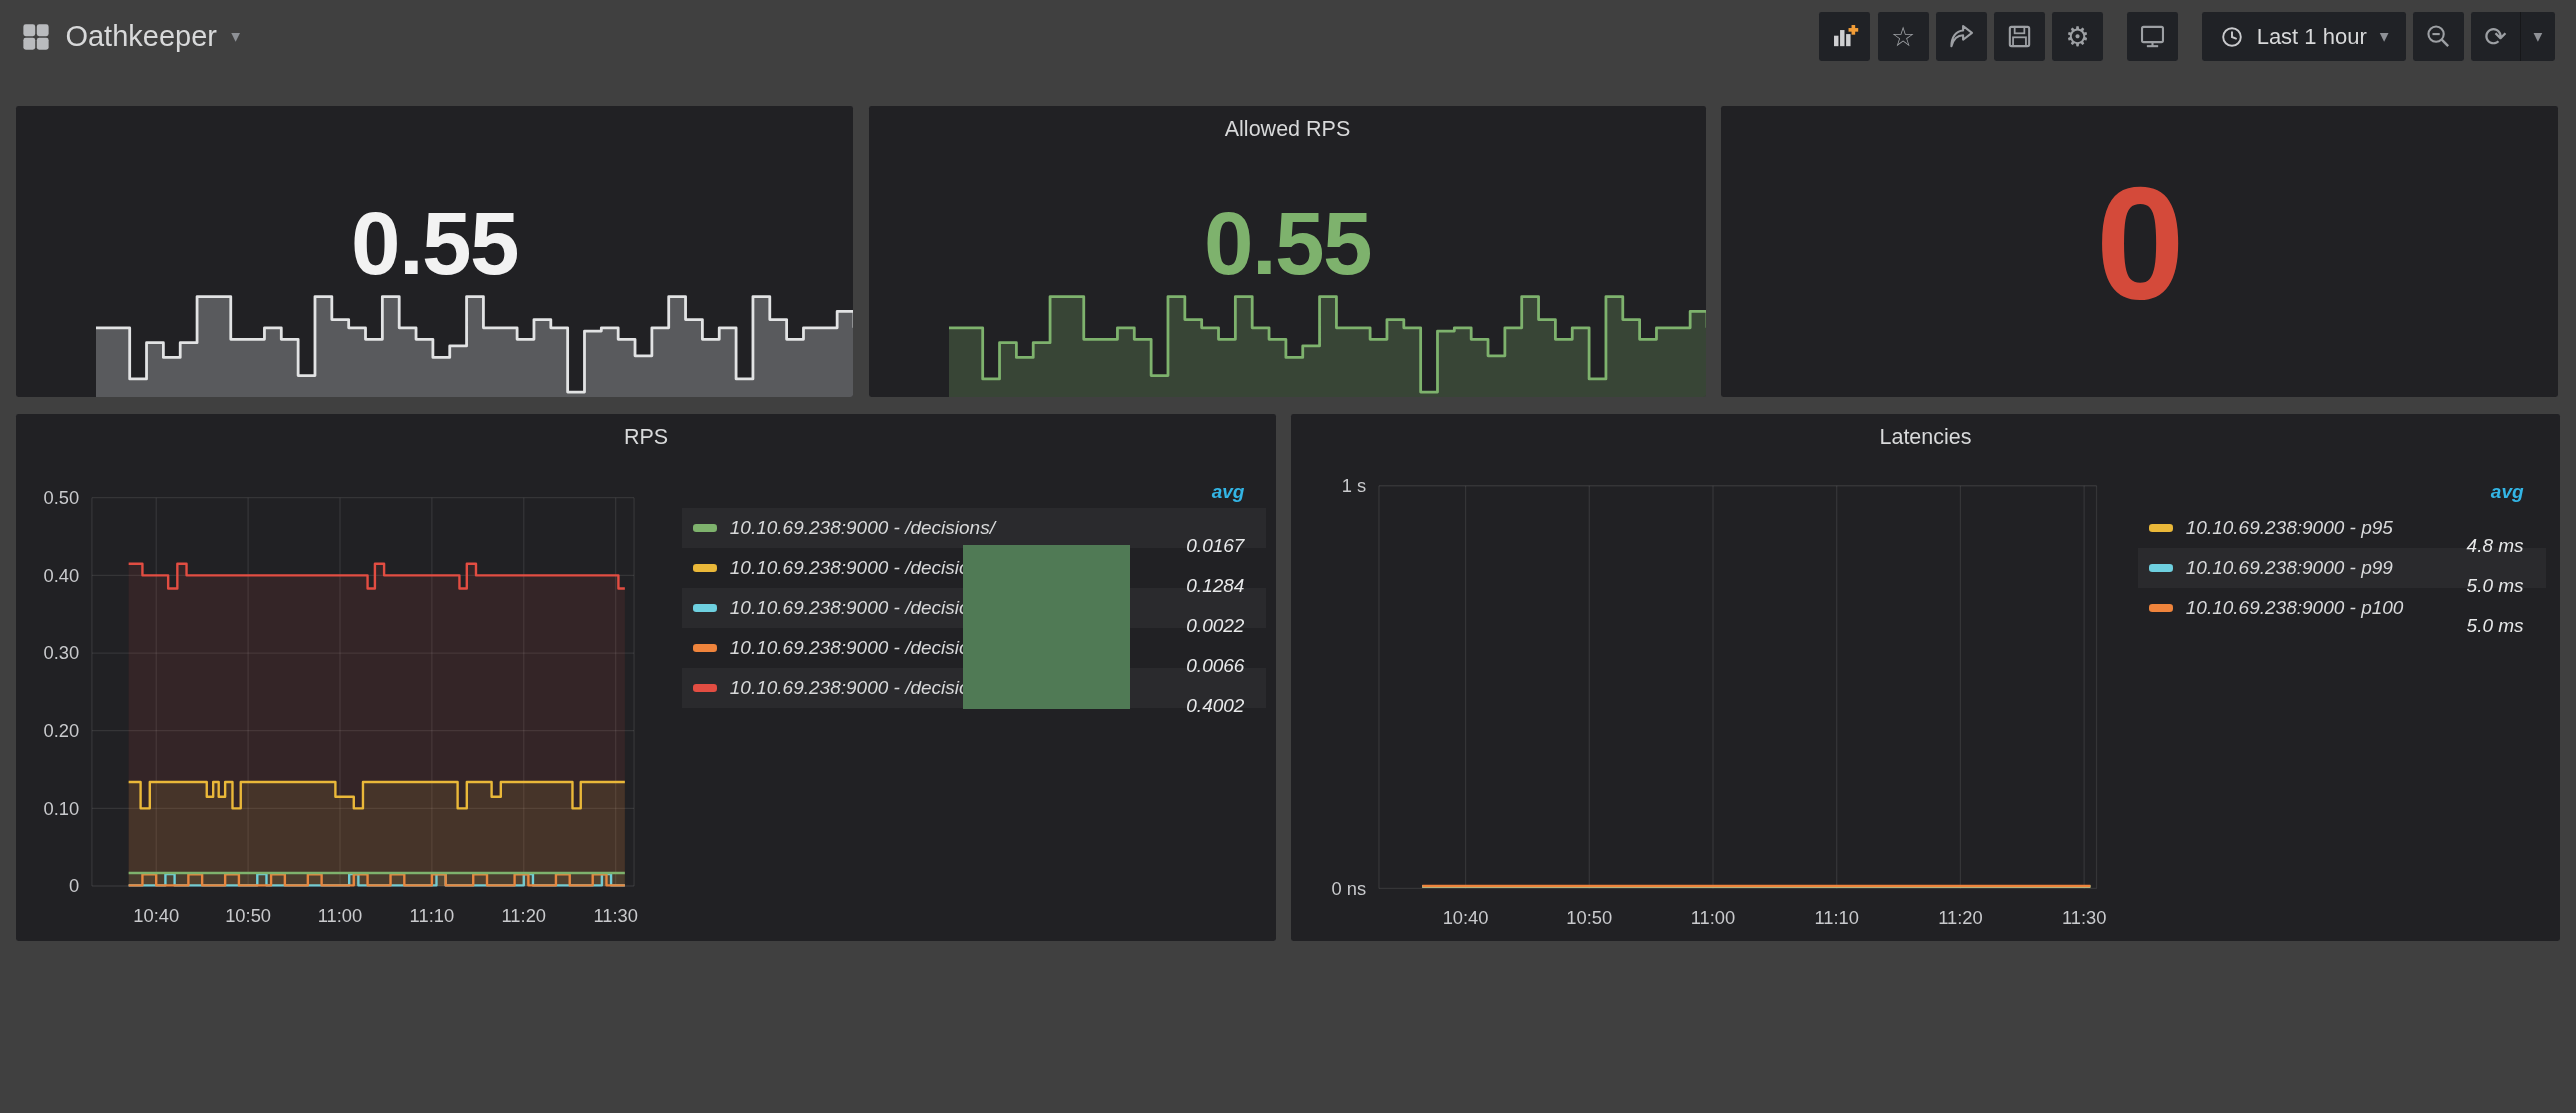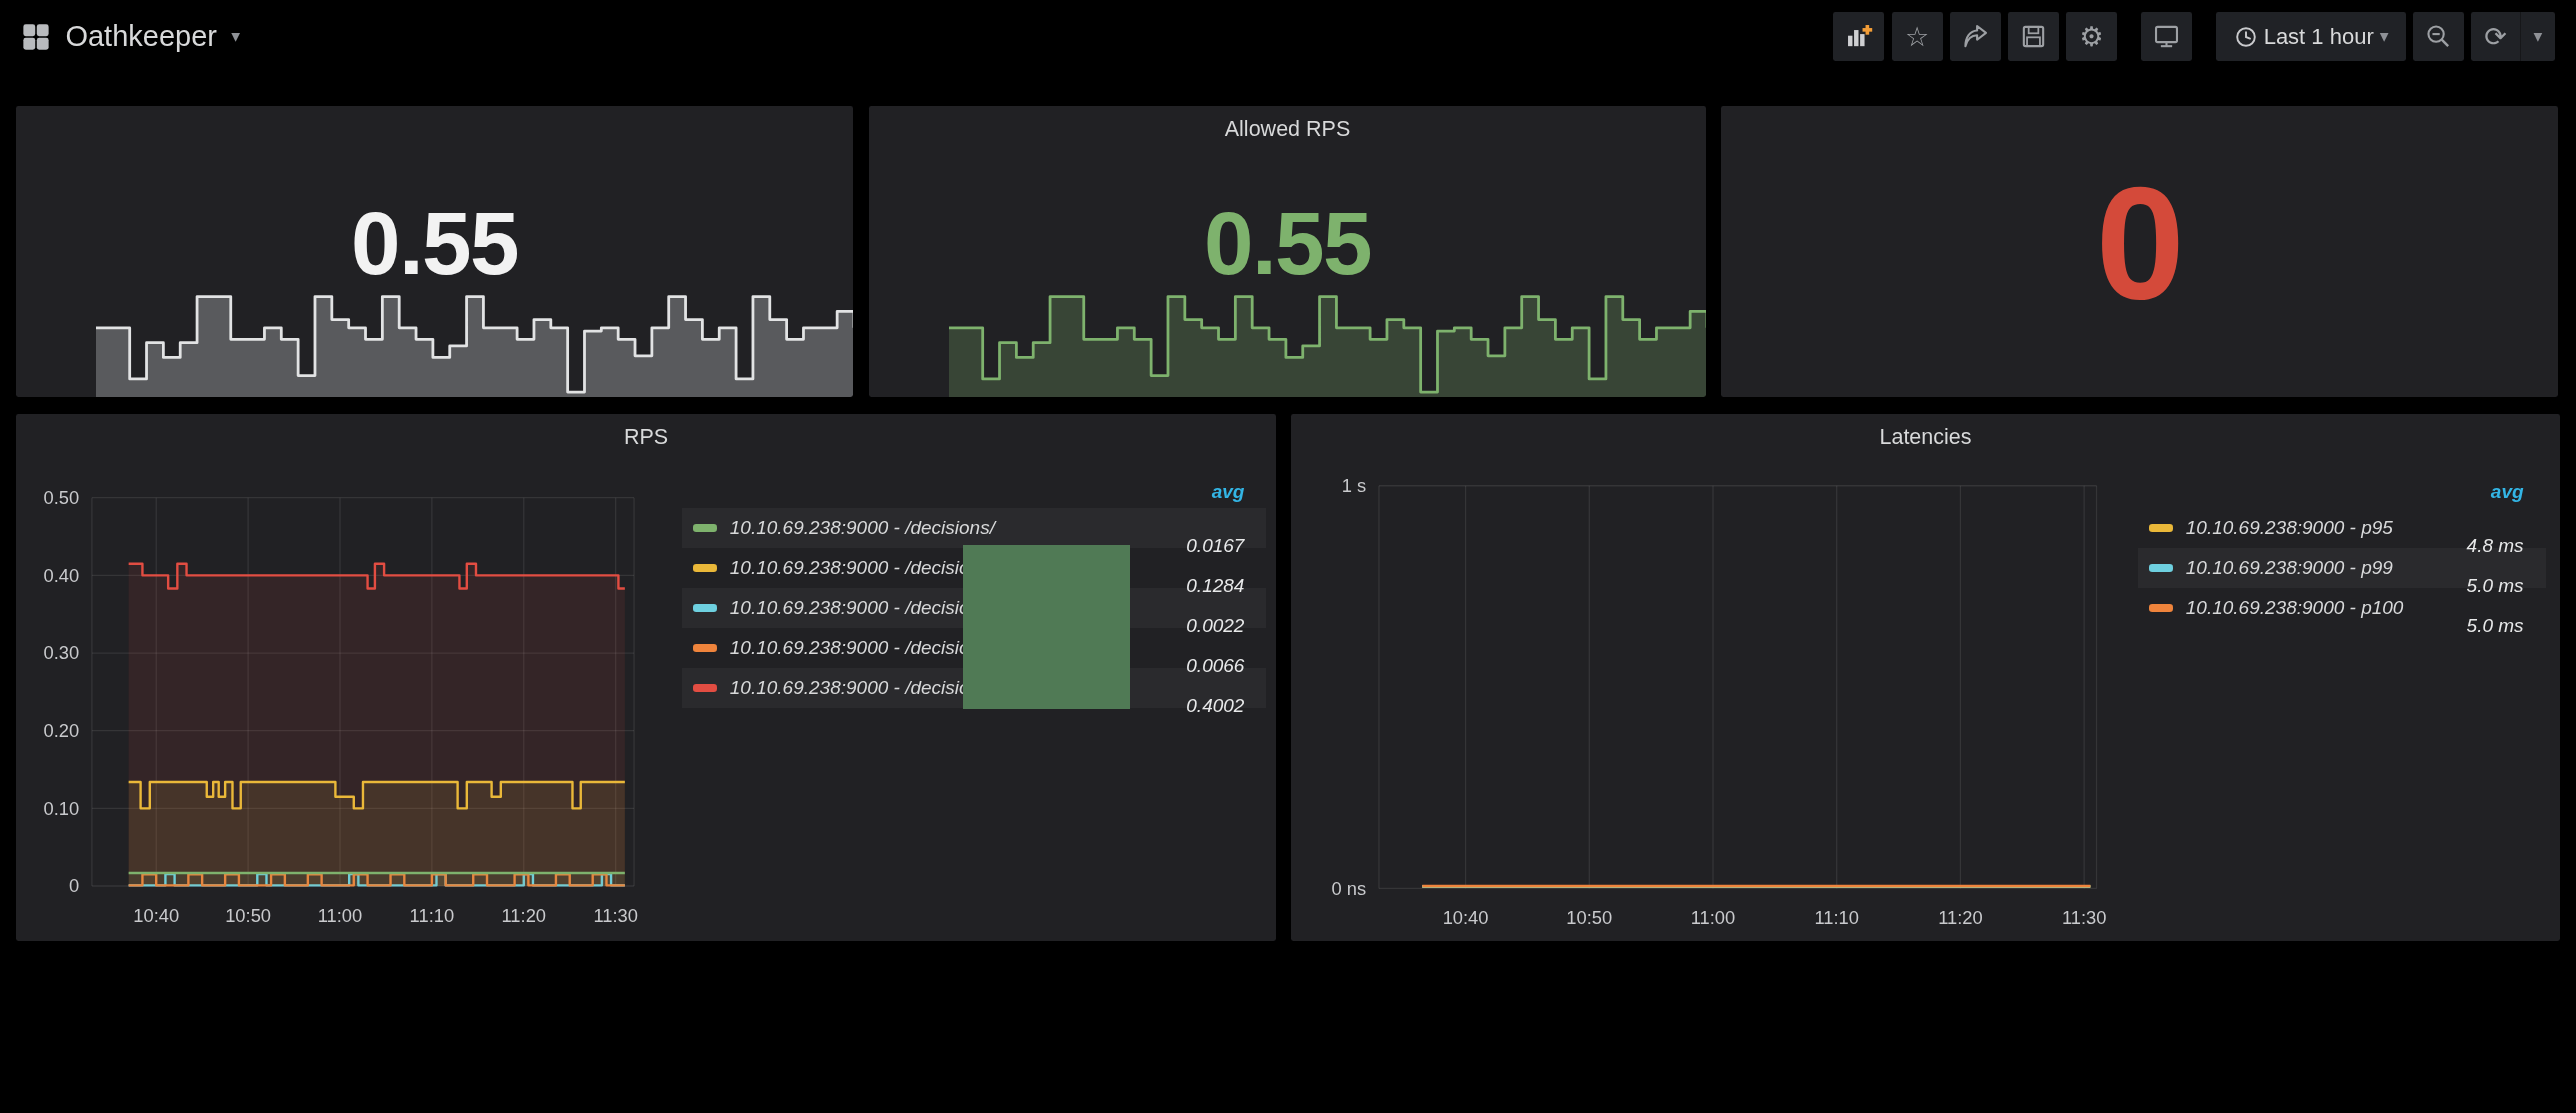--- a/index.html
+++ b/index.html
@@ -1,28 +1,28 @@
 <!DOCTYPE html>
 <html style="font-size:12.8px"><head>
 <meta charset="utf-8">
 <style>
   html,body{margin:0;padding:0;background:#161719;}
   body{width:2576px;height:1113px;overflow:hidden;font-family:"Liberation Sans",sans-serif;}
-  .app{position:relative;width:2576px;height:1113px;background:#000000;}
+  .app{position:relative;width:2576px;height:1113px;background:#404040;}
 
   
   .navbar{position:absolute;left:0;top:0;right:0;height:73px;display:flex;align-items:center;justify-content:space-between;padding:0 21px;box-sizing:border-box;}
   .nav-left{display:flex;align-items:center;gap:14.4px;cursor:pointer;}
   .dash-title{color:#d8d9da;font-size:29px;font-weight:400;}
   .caret{color:#8e9196;font-size:17.5px;line-height:1;}
   .nav-right{display:flex;align-items:center;}
   .tbtn{height:49px;min-width:51px;display:flex;align-items:center;justify-content:center;background:#202226;border-radius:2.4px;margin-left:7.2px;cursor:pointer;box-sizing:border-box;}
   .tbtn.gap{margin-left:24px;}
   .glyph{color:#9da0a4;font-size:27px;line-height:1;font-family:"DejaVu Sans","Liberation Sans",sans-serif;}
-  .timepicker{padding:0 17.5px;gap:6px;}
+  .timepicker{padding:0 17.5px;gap:13px;}
   .timepicker .tp-label{color:#d8d9da;font-size:22px;}
   .split{display:flex;align-items:stretch;padding:0;}
   .split .seg{display:flex;align-items:center;justify-content:center;padding:0 12.8px;}
   .split .seg + .seg{border-left:1.6px solid #161719;}
 
   
   .panel{position:absolute;background:#212124;border-radius:2.4px;overflow:hidden;}
   .panel-title{position:absolute;top:11px;left:0;right:0;text-align:center;font-size:21.5px;font-weight:500;color:#d8d9da;cursor:pointer;z-index:5;}
   .stat-value{position:absolute;left:0;right:0;top:47%;transform:translateY(-50%);text-align:center;font-weight:700;z-index:4;letter-spacing:-1.6px;}
   .stat-spark{position:absolute;left:80px;right:0;bottom:0;height:112px;z-index:2;}

